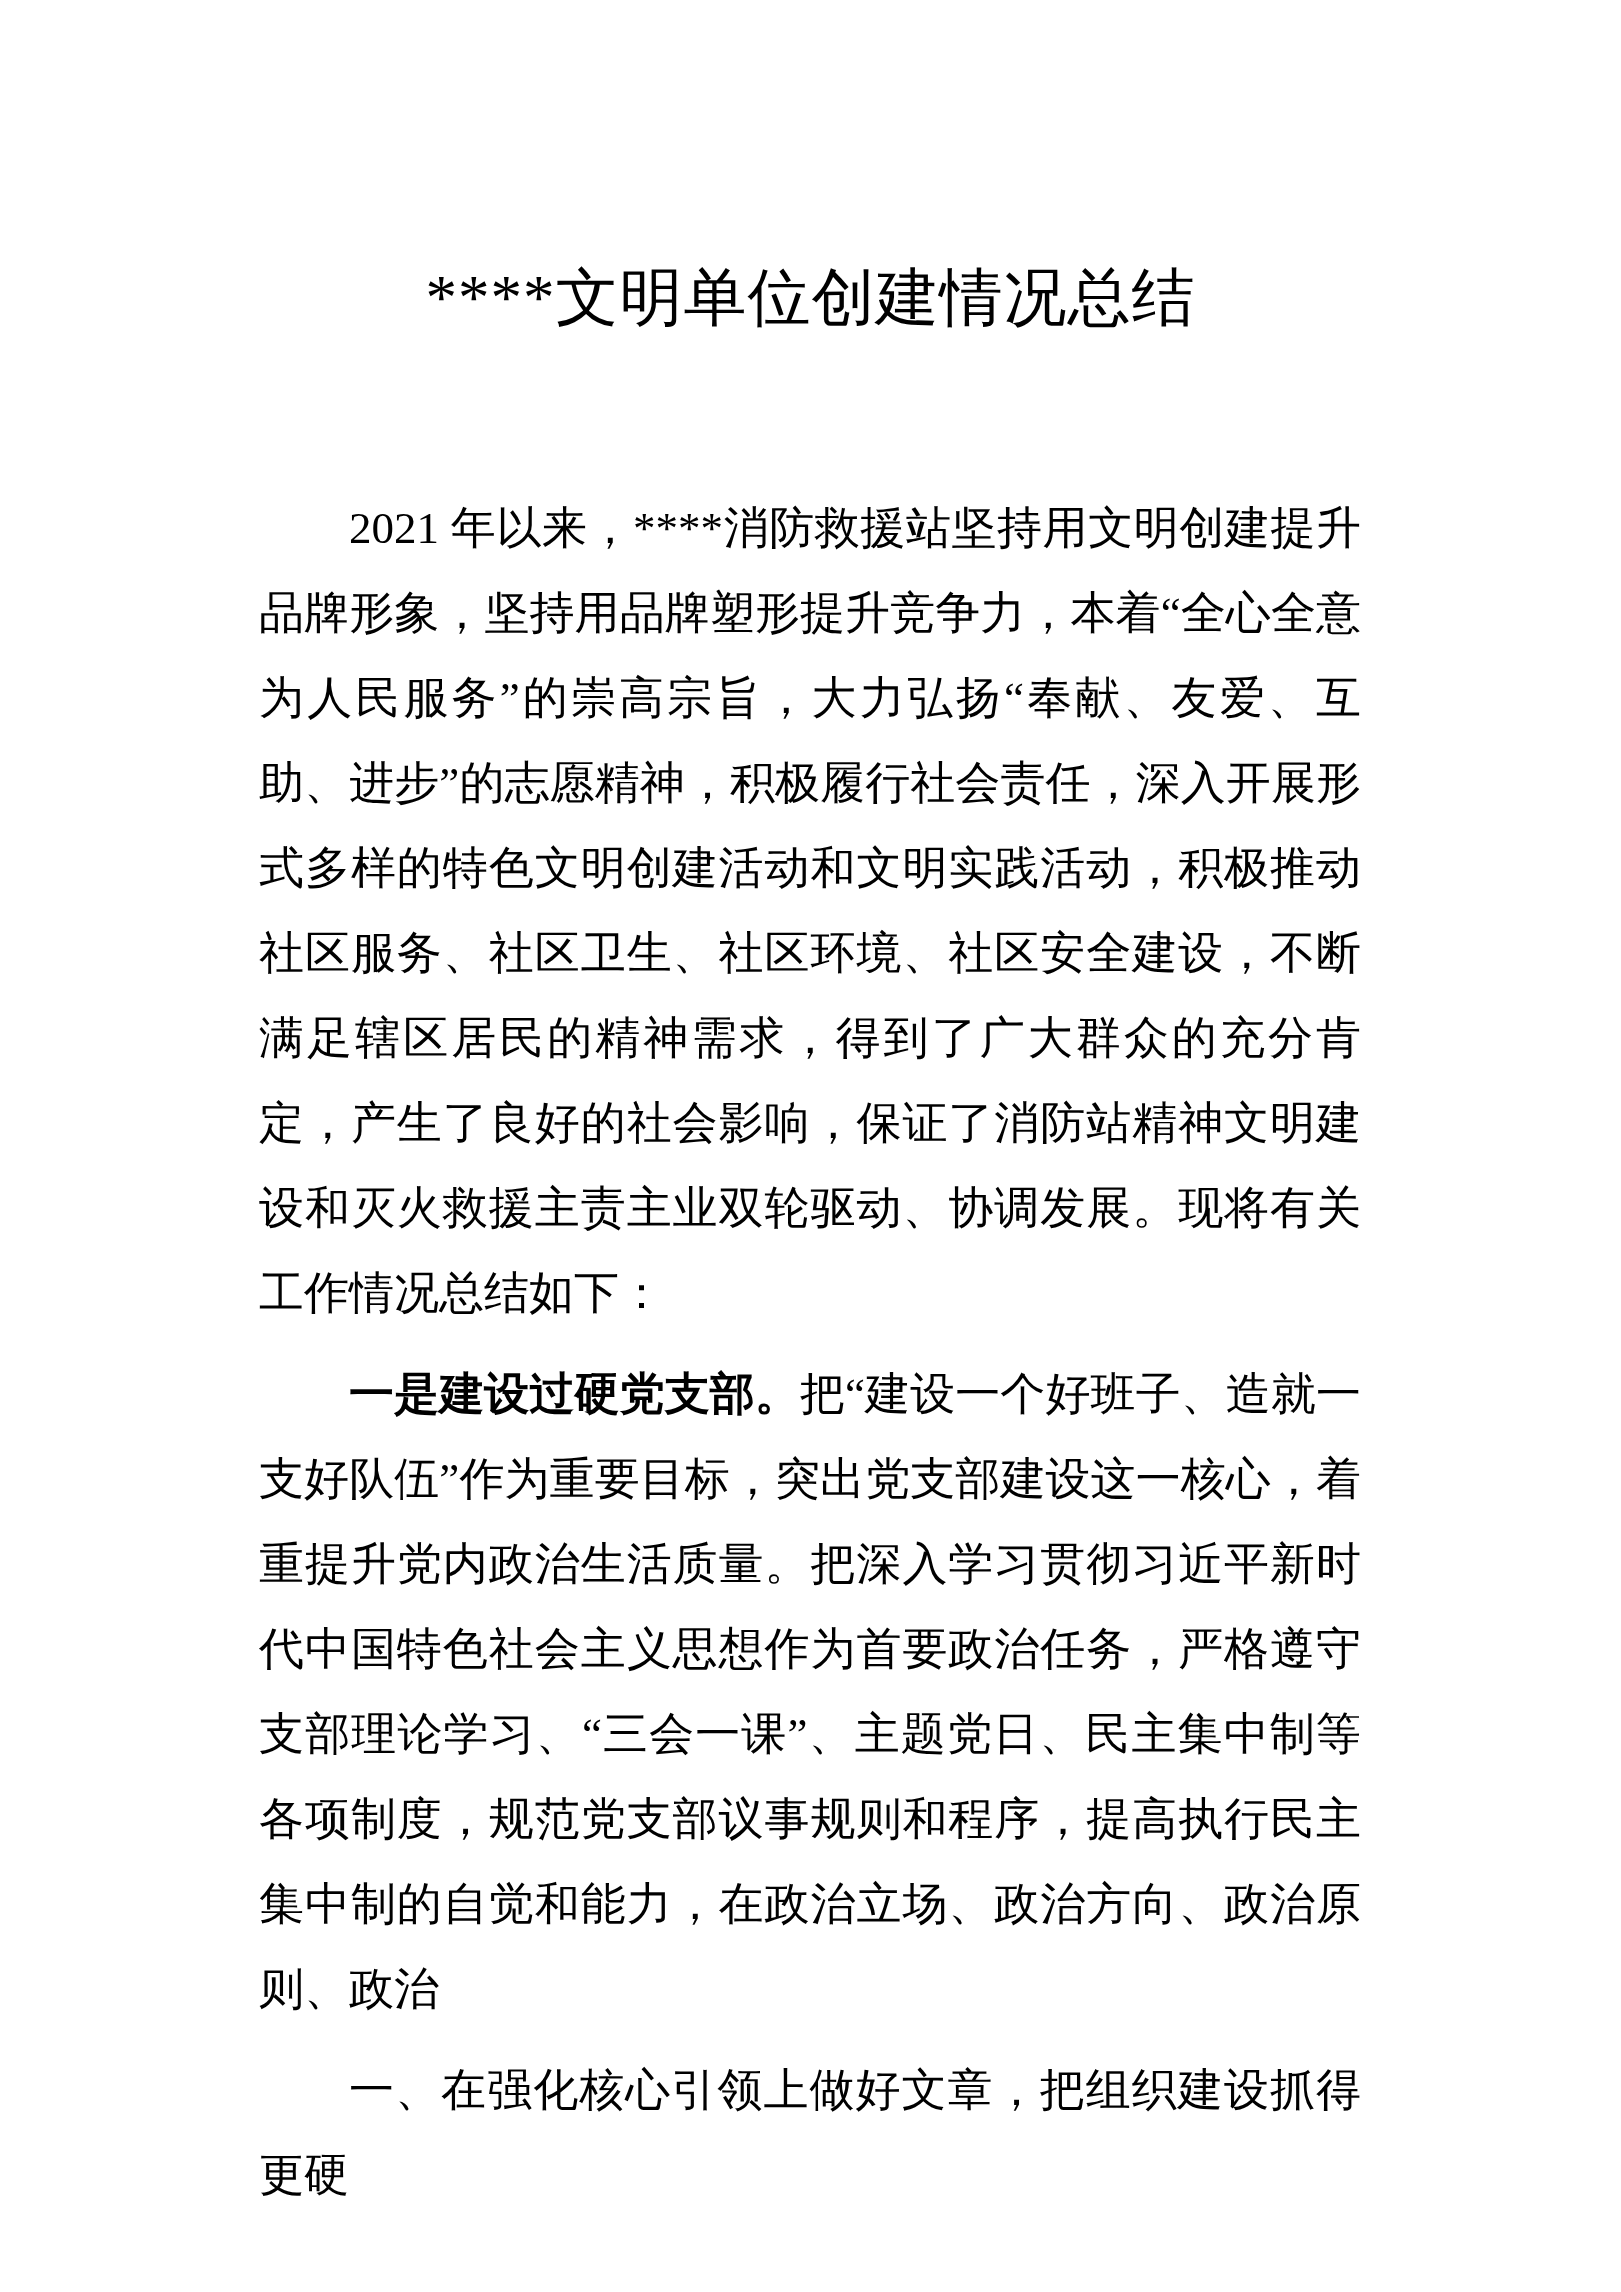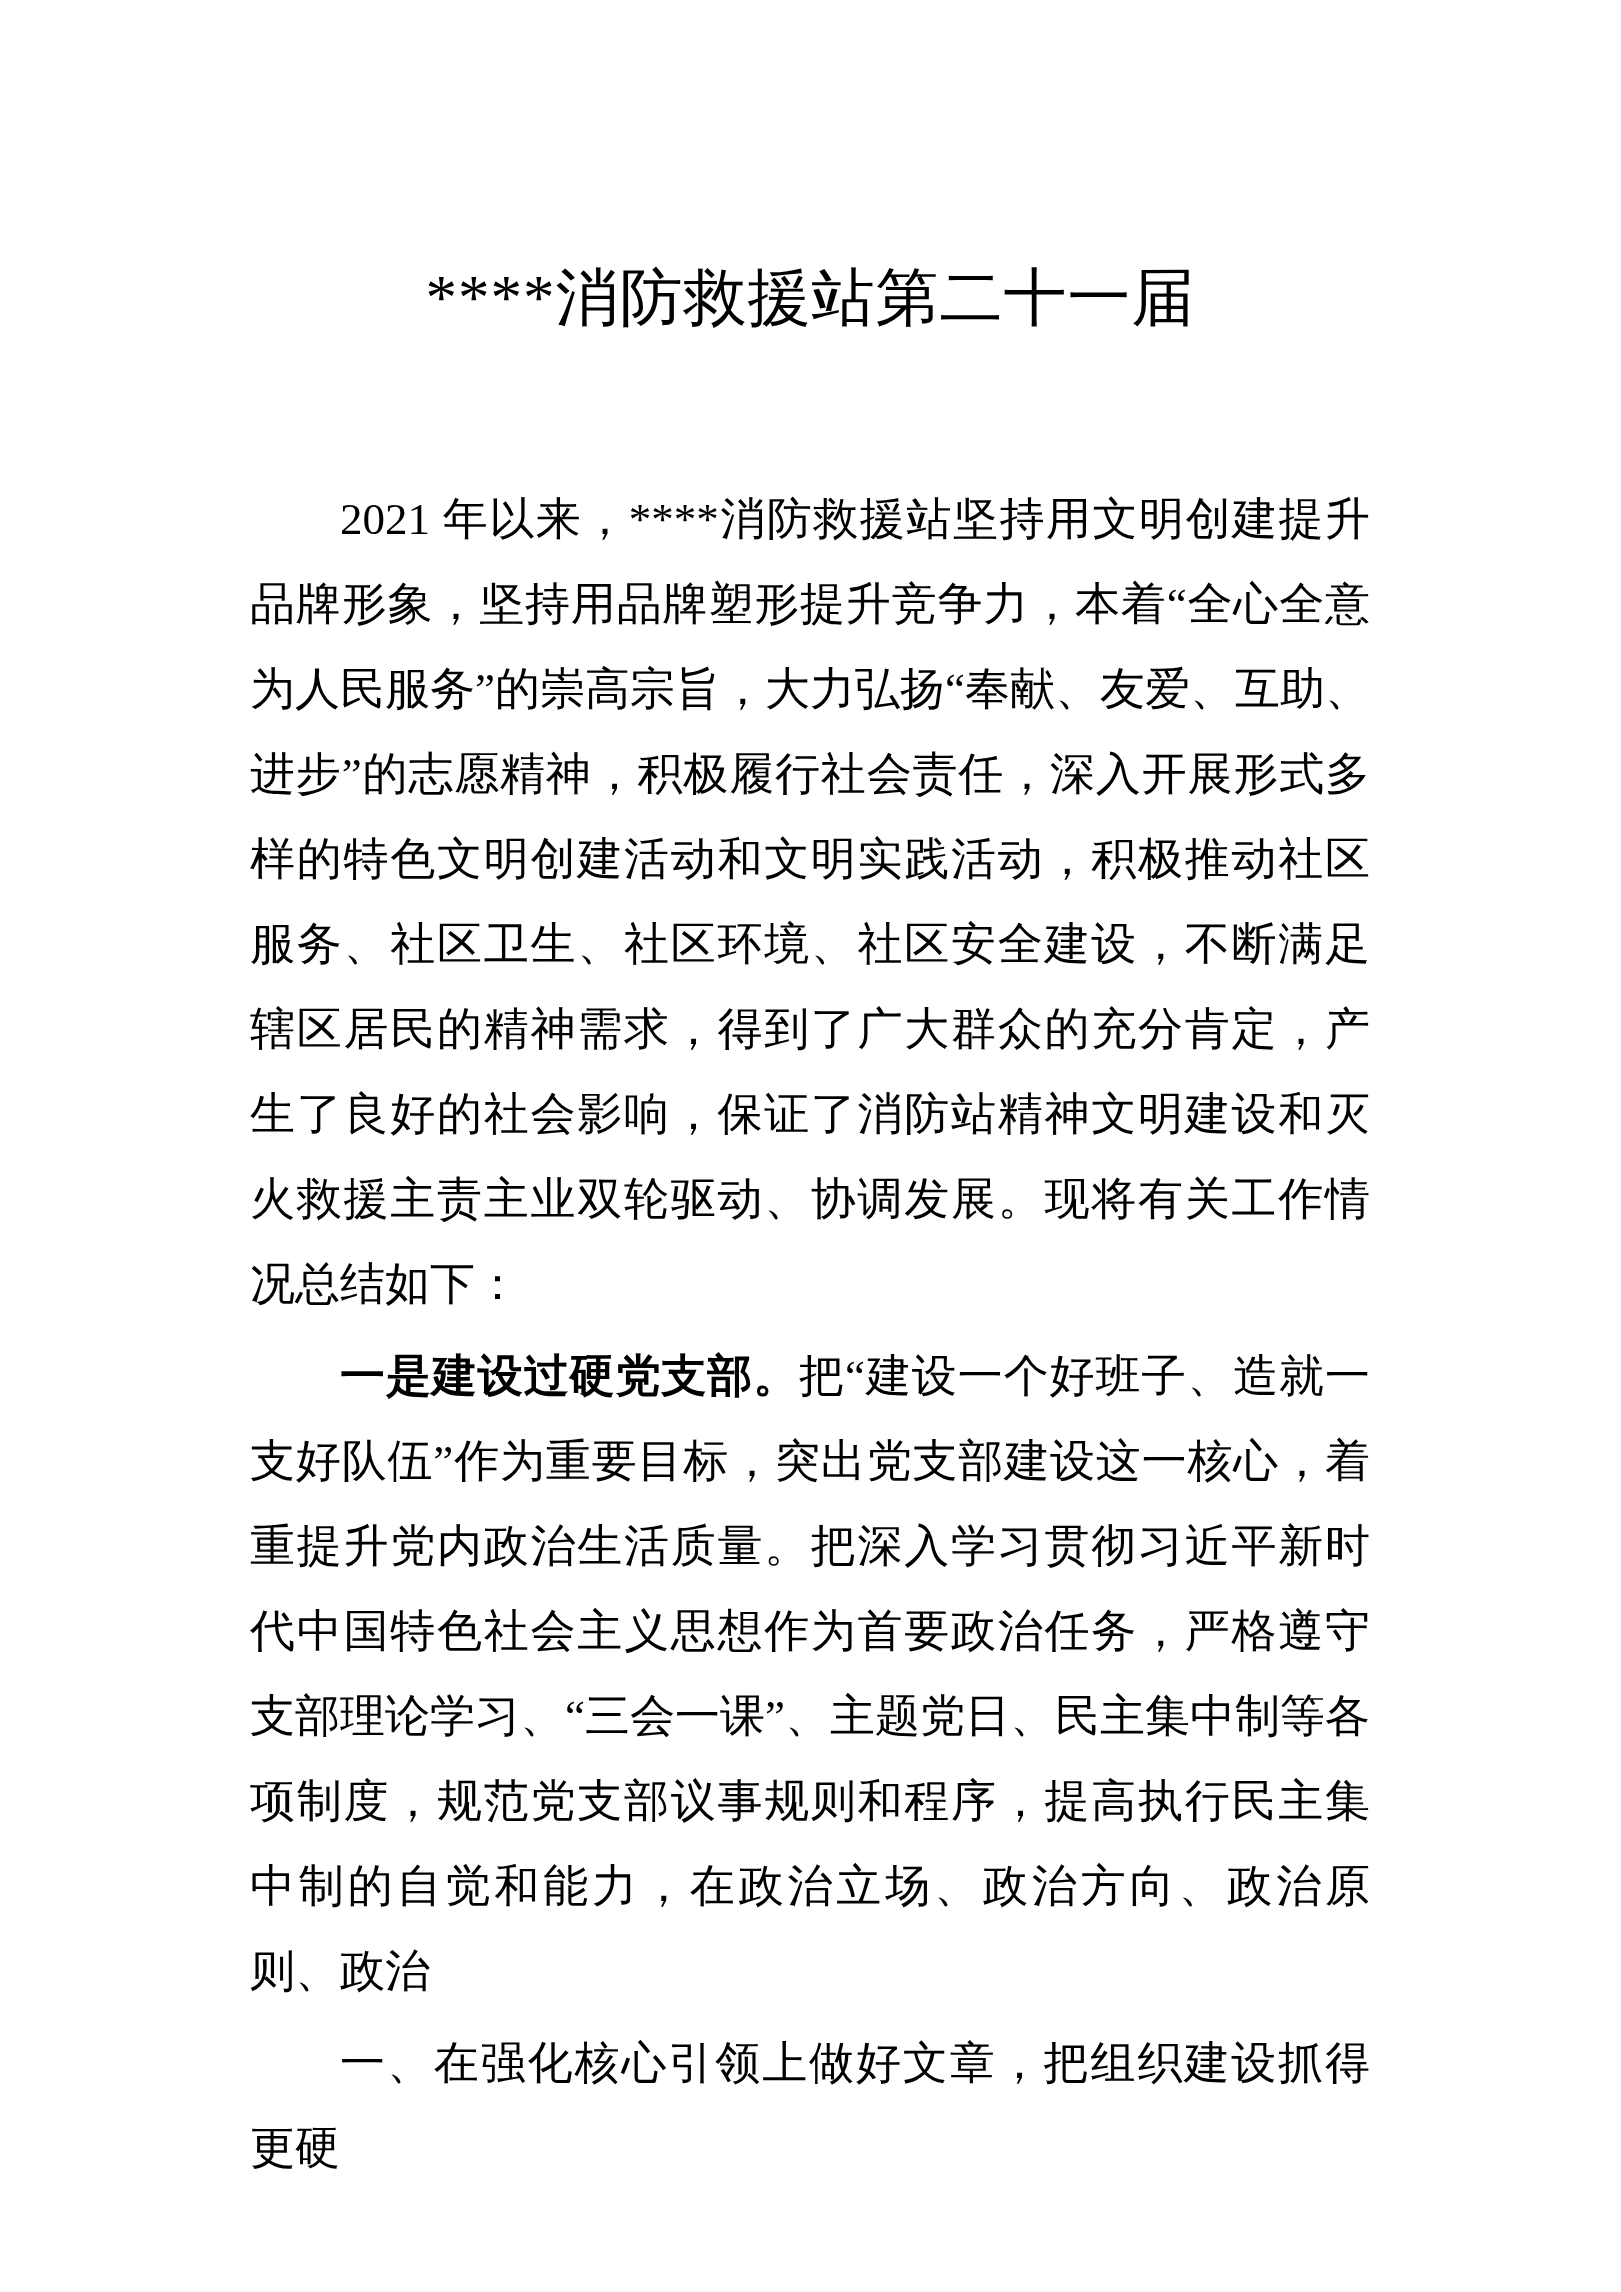--- a/index.html
+++ b/index.html
@@ -35,35 +35,35 @@
     position: absolute;
     top: 470px;
     left: 243px;
     width: 1134px;
     font-size: 45px;
     line-height: 85px;
     text-align: justify;
     overflow-wrap: break-word;
   }
   .doc-body p {
-    margin: 7px;
+    margin: 16px;
     padding: 0;
     text-indent: 90px; 
   }
   .lead-bold {
     font-weight: 700;
   }
 </style>
 </head>
 <body>
 
 <div class="page">
 
   <h1 class="doc-title">
-    <span class="title-line">****消防救援站第二十一届</span>
+    <span class="title-line">****文明单位创建情况总结</span>
   </h1>
 
   <div class="doc-body">
     <p><span>2021 年以来，****消防救援站坚持用文明创建提升品牌形象，坚持用品牌塑形提升竞争力，本着“全心全意为人民服务”的崇高宗旨，大力弘扬“奉献、友爱、互助、进步”的志愿精神，积极履行社会责任，深入开展形式多样的特色文明创建活动和文明实践活动，积极推动社区服务、社区卫生、社区环境、社区安全建设，不断满足辖区居民的精神需求，得到了广大群众的充分肯定，产生了良好的社会影响，保证了消防站精神文明建设和灭火救援主责主业双轮驱动、协调发展。现将有关工作情况总结如下：</span></p>
 
     <p><span class="lead-bold">一是建设过硬党支部。</span><span>把“建设一个好班子、造就一支好队伍”作为重要目标，突出党支部建设这一核心，着重提升党内政治生活质量。把深入学习贯彻习近平新时代中国特色社会主义思想作为首要政治任务，严格遵守支部理论学习、“三会一课”、主题党日、民主集中制等各项制度，规范党支部议事规则和程序，提高执行民主集中制的自觉和能力，在政治立场、政治方向、政治原则、政治</span></p>
 
     <p><span>一、在强化核心引领上做好文章，把组织建设抓得更硬</span></p>
   </div>
 

